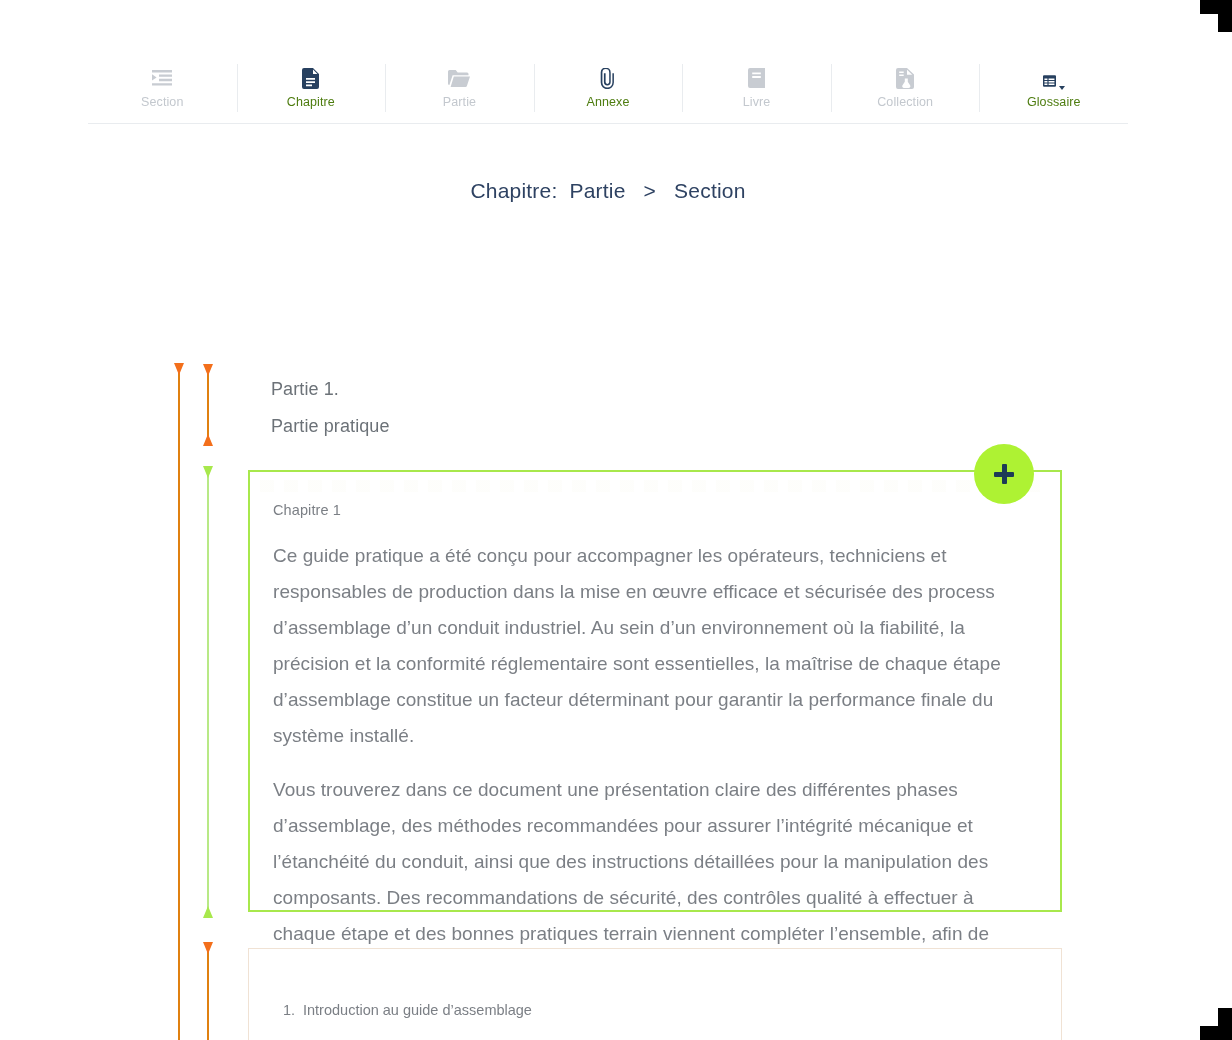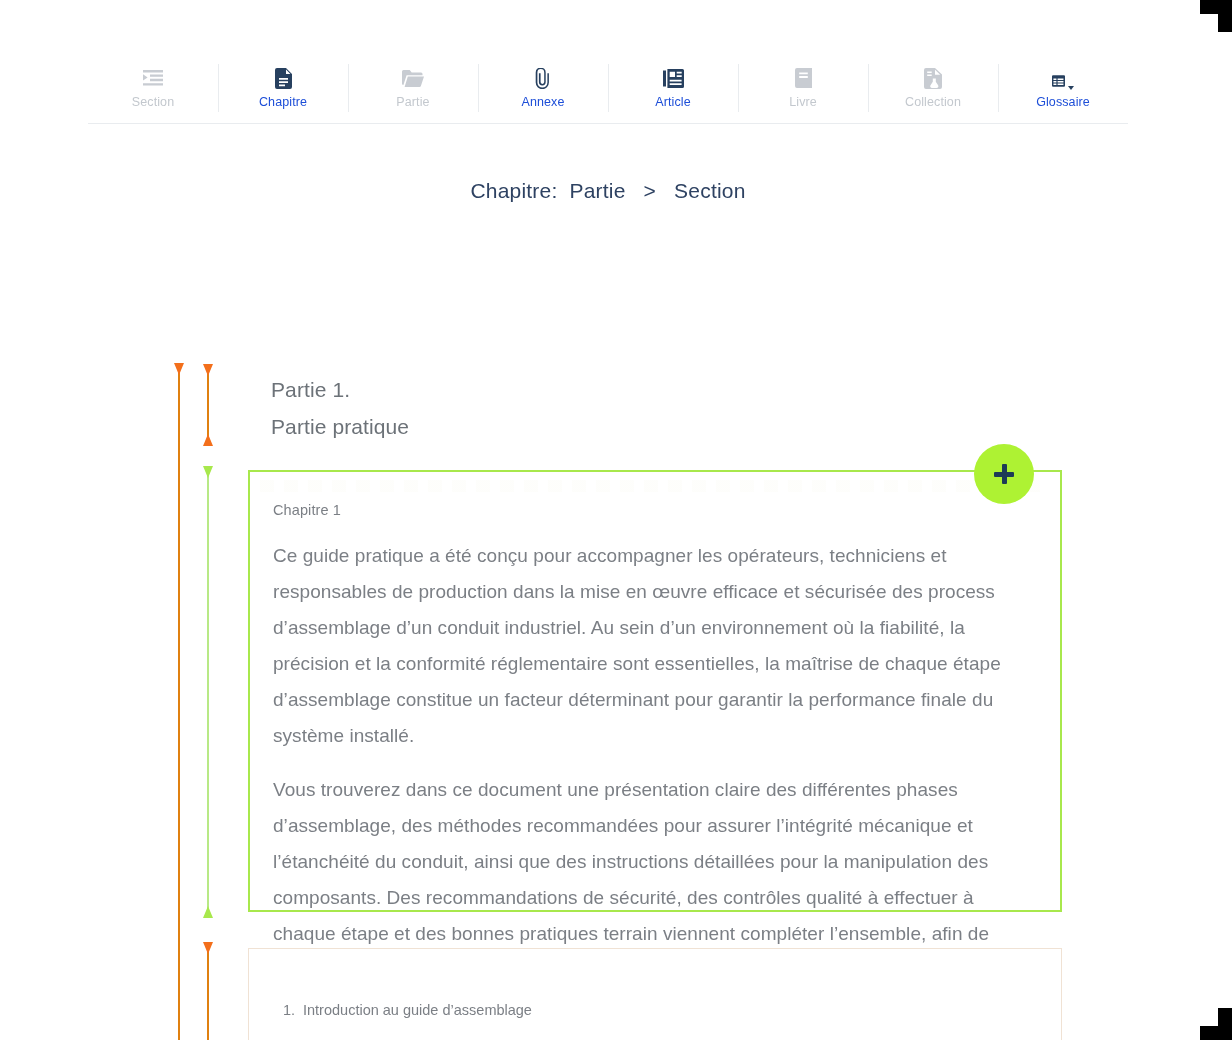--- a/index.html
+++ b/index.html
@@ -59,21 +59,21 @@
     display: flex; align-items: center; justify-content: center;
     margin-bottom: 6px;
   }
   .tool-icon svg { display: block; }
   .tool-label {
     font-size: 12.5px;
     letter-spacing: 0.1px;
     line-height: 1;
     white-space: nowrap;
   }
-  .tool-btn.enabled .tool-label { color: #1d4ed8; }
+  .tool-btn.enabled .tool-label { color: #4d7c0f; }
   .tool-btn.enabled .tool-icon svg { fill: #27405f; }
   .tool-btn.disabled { cursor: default; }
   .tool-btn.disabled .tool-label { color: #c3c8ce; }
   .tool-btn.disabled .tool-icon svg { fill: #c8ccd2; }
   .caret {
     display: inline-block;
     margin-left: 3px;
     width: 0; height: 0;
     border-left: 3.5px solid transparent;
     border-right: 3.5px solid transparent;
@@ -116,21 +116,21 @@
   .ruler.orange .arrow-top { border-top: 12px solid #f36f1b; }
   .ruler.orange .arrow-bot { border-bottom: 12px solid #f36f1b; }
   .ruler.green  .stem { background: #b8e986; }
   .ruler.green  .arrow-top { border-top: 12px solid #a8e84c; }
   .ruler.green  .arrow-bot { border-bottom: 12px solid #a8e84c; }
 
   
   .doc-title {
     position: absolute;
     left: 271px; top: 371px;
-    font-size: 21px;
+    font-size: 18px;
     line-height: 37px;
     color: #6c7278;
     letter-spacing: 0.1px;
   }
   .doc-title div { white-space: nowrap; }
 
   .block {
     position: absolute;
     background: #ffffff;
   }
@@ -244,28 +244,20 @@
 
     <div class="tool-btn enabled">
       <span class="tool-icon">
         <svg width="18" height="21" viewBox="0 0 18 21">
             <path d="M13.4 5.2v9.4a5 5 0 0 1-10 0V4.4a3.4 3.4 0 0 1 6.8 0v9.7a1.8 1.8 0 1 1-3.6 0V5.2H4.9v8.9a3.4 3.4 0 1 0 6.8 0V4.4a5 5 0 0 0-10 0v10.2a6.6 6.6 0 0 0 13.2 0V5.2z"></path>
           </svg>
       </span>
       <span class="tool-label">Annexe</span>
     </div>
 
-    <div class="tool-btn enabled">
-      <span class="tool-icon">
-        <svg width="21" height="19" viewBox="0 0 21 19">
-            <path d="M0 1.5h3v16H0zM4.4 0h15.1A1.5 1.5 0 0 1 21 1.5v16a1.5 1.5 0 0 1-1.5 1.5H4.4zm2.3 2.8v5.1h5.3V2.8zm7 0v1.7h5V2.8zm0 3.4v1.7h5V6.2zm-7 4.6v1.7h11.9v-1.7zm0 3.5V16h11.9v-1.7z" fill-rule="evenodd"></path>
-          </svg>
-      </span>
-      <span class="tool-label">Article</span>
-    </div>
 
     <div class="tool-btn disabled">
       <span class="tool-icon">
         <svg width="17" height="20" viewBox="0 0 17 20">
             <path d="M2 0h15v15H2a2 2 0 0 0-2 2V2a2 2 0 0 1 2-2zm2.2 4.5h8.6v1.8H4.2zm0 3.6h8.6v1.8H4.2zM0 17a2 2 0 0 1 2-2h15v5H2a2 2 0 0 1-2-2z" fill-rule="evenodd"></path>
           </svg>
       </span>
       <span class="tool-label">Livre</span>
     </div>
 

